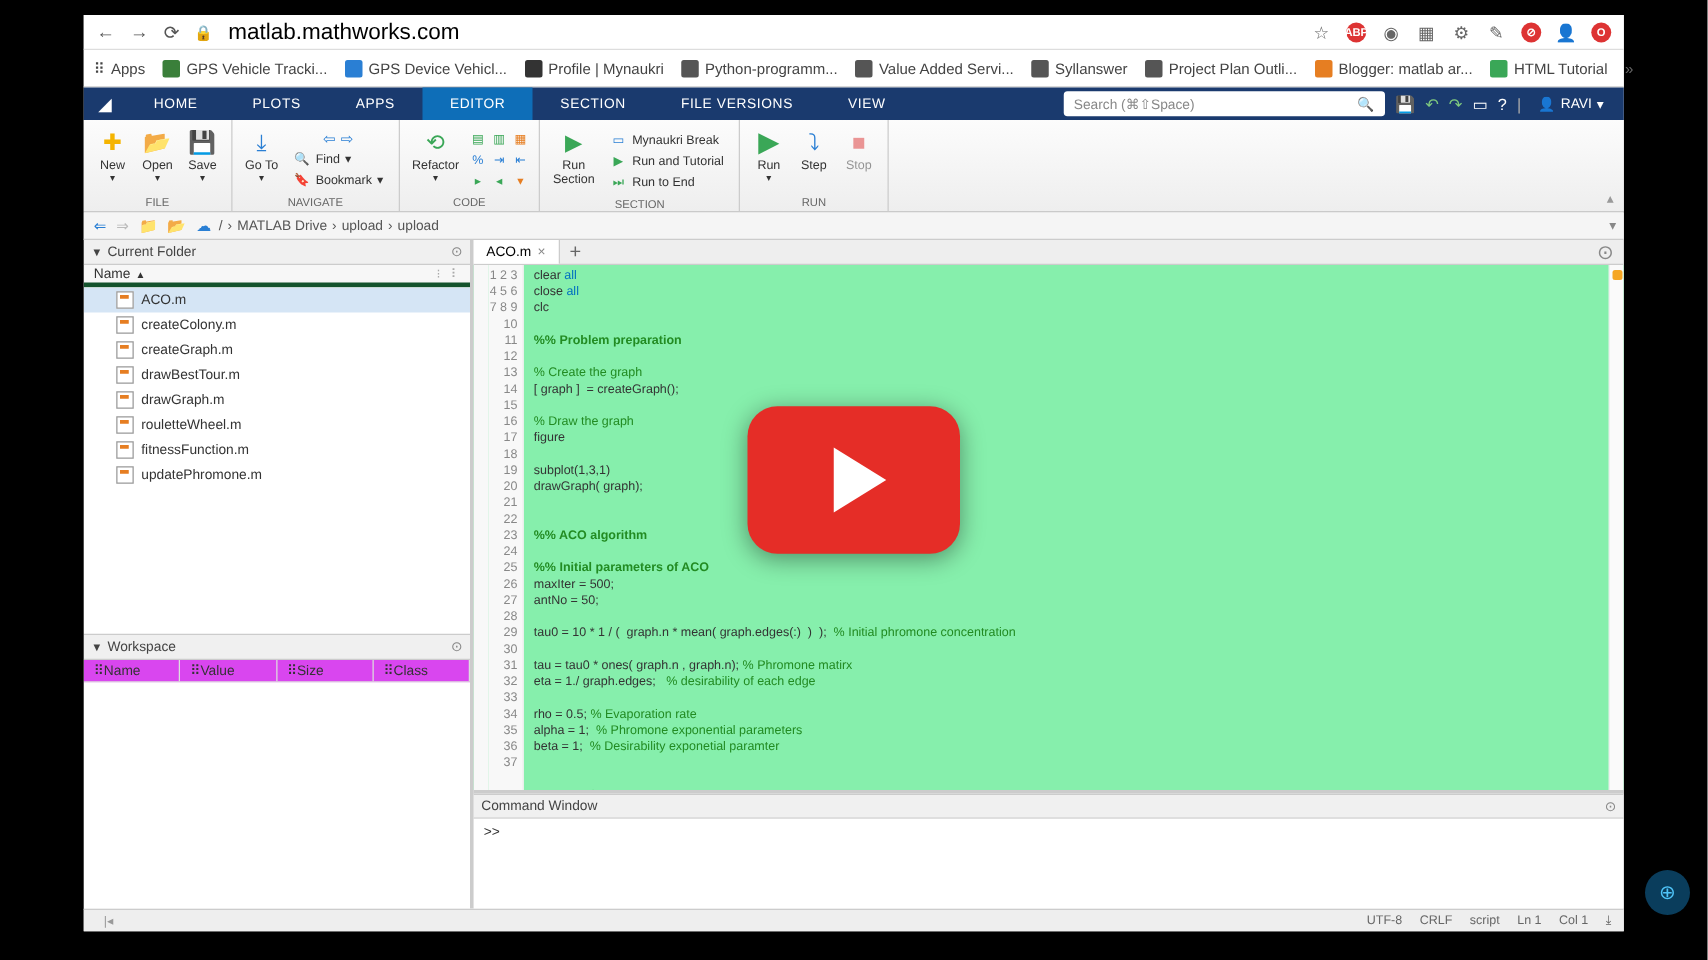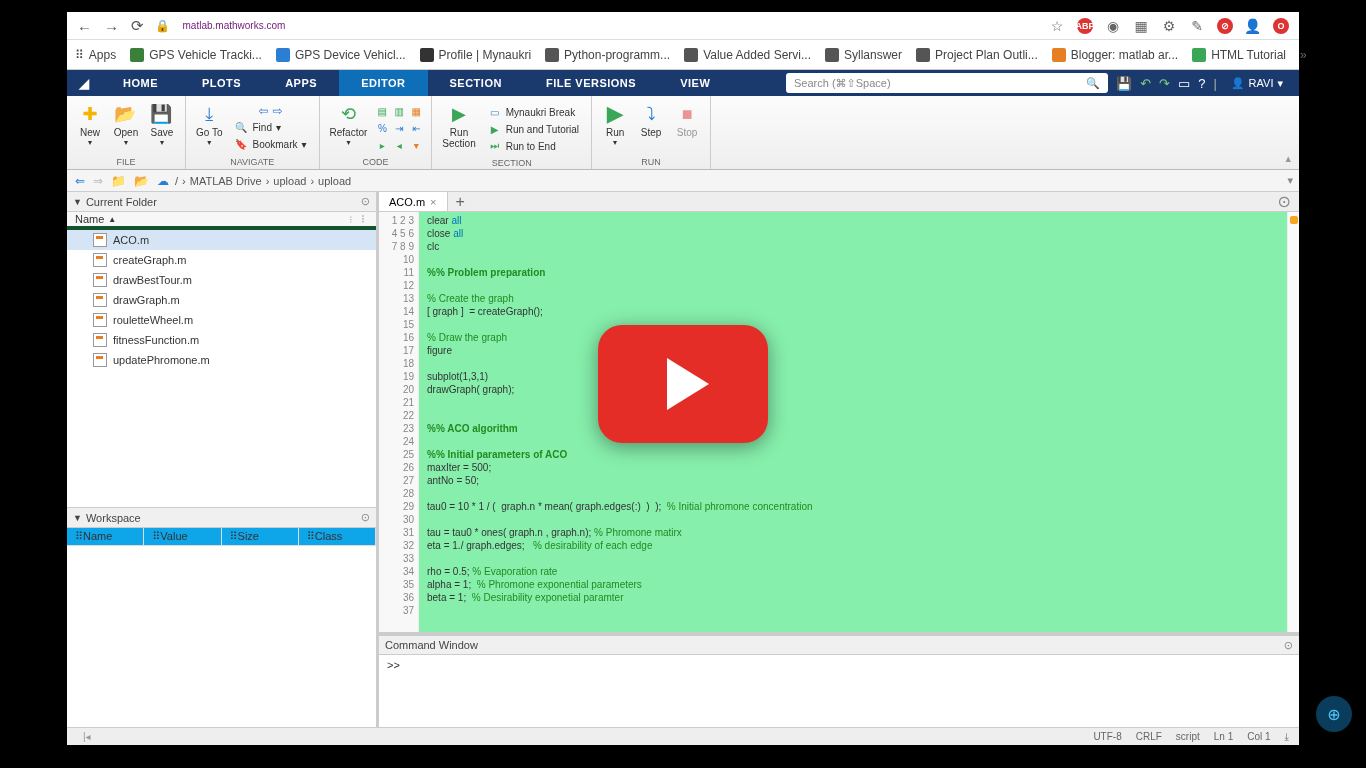--- a/index.html
+++ b/index.html
@@ -1,33 +1,33 @@
 <!DOCTYPE html>
 <html><head>
 <meta charset="utf-8">
 <style>
 * { margin:0; padding:0; box-sizing:border-box; font-family:Arial,Helvetica,sans-serif; }
 body { background:#000; width:1366px; height:768px; overflow:hidden; position:relative; }
 .video-frame { position:absolute; top:12px; left:67px; width:1232px; height:733px; background:#fff; display:flex; flex-direction:column; }
 .browser-bar { height:28px; background:#fff; border-bottom:1px solid #ddd; display:flex; align-items:center; padding:0 10px; gap:12px; font-size:13px; color:#555; }
 .nav-icon { cursor:pointer; color:#555; font-size:15px; display:inline-block; }
 .url-lock { font-size:12px; }
-.url-text { color:#701a75; font-size:10px; }
+.url-text { color:#000000; font-size:18px; }
 .br-right { margin-left:auto; display:flex; gap:12px; align-items:center; }
 .br-ic { width:16px; height:16px; display:inline-flex; align-items:center; justify-content:center; font-size:14px; color:#666; }
 .red-dot { width:16px; height:16px; border-radius:50%; background:#d33; color:#fff; font-size:9px; display:inline-flex; align-items:center; justify-content:center; font-weight:bold; }
 .bookmarks-bar { height:30px; background:#fff; border-bottom:1px solid #ccc; display:flex; align-items:center; padding:0 8px; gap:14px; font-size:12px; color:#444; }
 .bm-item { display:flex; align-items:center; gap:5px; cursor:pointer; white-space:nowrap; }
 .bm-ic { width:14px; height:14px; display:inline-block; }
 .app-tabs { height:26px; background:#1a3a6e; display:flex; align-items:stretch; }
-.app-tab { padding:0 22px; color:#fff; font-size:11px; font-weight:bold; display:flex; align-items:center; cursor:pointer; letter-spacing:0.5px; }
+.app-tab { padding:0 22px; color:#fff; font-size:11px; font-weight:normal; display:flex; align-items:center; cursor:pointer; letter-spacing:0.5px; }
 .app-tab.active { background:#0e6eb8; }
 .app-logo { width:34px; display:flex; align-items:center; justify-content:center; color:#fff; font-size:14px; }
 .app-right { margin-left:auto; display:flex; align-items:center; gap:8px; padding-right:10px; }
-.search-box { width:322px; height:20px; background:#fff; border-radius:3px; display:flex; align-items:center; padding:0 8px; font-size:11px; color:#888; }
+.search-box { width:257px; height:20px; background:#fff; border-radius:3px; display:flex; align-items:center; padding:0 8px; font-size:11px; color:#888; }
 .top-ic { color:#fff; font-size:13px; cursor:pointer; }
 .user-badge { color:#fff; font-size:11px; padding:0 6px; display:flex; align-items:center; gap:4px; }
 .toolstrip { height:74px; background:linear-gradient(#fcfcfc,#eee); border-bottom:1px solid #bbb; display:flex; }
 .ts-group { border-right:1px solid #ccc; display:flex; flex-direction:column; padding:2px 6px 0; }
 .ts-btns { display:flex; gap:2px; flex:1; align-items:flex-start; padding-top:2px; }
 .ts-label { text-align:center; font-size:9px; color:#666; padding-bottom:2px; }
 .ts-btn { display:flex; flex-direction:column; align-items:center; justify-content:center; padding:2px 4px; cursor:pointer; font-size:10px; color:#333; min-width:34px; }
 .ts-btn-ic { width:24px; height:24px; display:flex; align-items:center; justify-content:center; font-size:18px; margin-bottom:1px; }
 .ts-small-row { display:flex; flex-direction:column; gap:1px; font-size:10px; color:#333; justify-content:center; }
 .ts-small-item { display:flex; align-items:center; gap:4px; cursor:pointer; padding:1px 4px; white-space:nowrap; }
@@ -39,21 +39,21 @@
 .panel-hdr { height:20px; background:#f0f0f0; border-bottom:1px solid #ccc; display:flex; align-items:center; padding:0 6px; font-size:11px; color:#444; }
 .panel-hdr .chev { margin-right:4px; font-size:9px; }
 .panel-hdr .x { margin-left:auto; color:#888; cursor:pointer; }
 .col-hdr { height:18px; background:#f7f7f7; border-bottom:4px solid #14532d; display:flex; align-items:center; padding:0 8px; font-size:11px; color:#333; }
 .file-list { flex:1; overflow:auto; background:#fff; }
 .file-row { height:20px; display:flex; align-items:center; padding:0 8px 0 26px; font-size:11px; color:#333; cursor:pointer; gap:6px; }
 .file-row.selected { background:#d5e5f5; }
 .file-ic { width:14px; height:14px; display:inline-block; background:#fff; border:1px solid #999; position:relative; }
 .file-ic::after { content:""; position:absolute; top:2px; left:2px; width:7px; height:3px; background:#e67e22; }
 .ws-panel { height:220px; display:flex; flex-direction:column; border-top:1px solid #ccc; }
-.ws-cols { height:18px; background:#0ea5e9; border-bottom:1px solid #ddd; display:flex; font-size:11px; color:#333; }
+.ws-cols { height:18px; background:#d946ef; border-bottom:1px solid #ddd; display:flex; font-size:11px; color:#333; }
 .ws-col { padding:0 8px; border-right:1px solid #ddd; display:flex; align-items:center; flex:1; }
 .editor-area { flex:1; display:flex; flex-direction:column; }
 .tab-bar { height:20px; background:#eee; border-bottom:1px solid #ccc; display:flex; align-items:center; }
 .ed-tab { height:100%; padding:0 10px; background:#fff; border-right:1px solid #ccc; display:flex; align-items:center; font-size:11px; gap:5px; }
 .ed-tab .tx { color:#888; cursor:pointer; font-size:11px; }
 .add-tab { padding:0 8px; color:#666; cursor:pointer; }
 .code-view { flex:1; display:flex; overflow:hidden; position:relative; background:#86efac; font-family:Menlo,Consolas,monospace; font-size:10px; line-height:13px; }
 .section-strip { width:12px; background:#f8f8f8; }
 .gutter { width:28px; background:#f8f8f8; color:#888; text-align:right; padding:2px 4px 0 0; border-right:1px solid #eee; }
 .code-lines { flex:1; padding:2px 0 0 8px; white-space:pre; color:#333; }
@@ -270,20 +270,21 @@
         <span>Current Folder</span>
         <span class="x">⊙</span>
       </div>
       <div class="col-hdr">
         <span>Name</span> 
           <span style="font-size:8px;margin-left:4px;">▲</span>
         <span style="margin-left:auto;color:#aaa;font-size:10px;">⁝ &nbsp; ⠇</span>
       </div>
       <div class="file-list" id="file-list">
           <div class="file-row selected"><span class="file-ic"></span>ACO.m</div>
+          <div class="file-row "><span class="file-ic"></span>createColony.m</div>
           <div class="file-row "><span class="file-ic"></span>createGraph.m</div>
           <div class="file-row "><span class="file-ic"></span>drawBestTour.m</div>
           <div class="file-row "><span class="file-ic"></span>drawGraph.m</div>
           <div class="file-row "><span class="file-ic"></span>rouletteWheel.m</div>
           <div class="file-row "><span class="file-ic"></span>fitnessFunction.m</div>
           <div class="file-row "><span class="file-ic"></span>updatePhromone.m</div>
         </div>
 
       <div class="ws-panel">
         <div class="panel-hdr">

